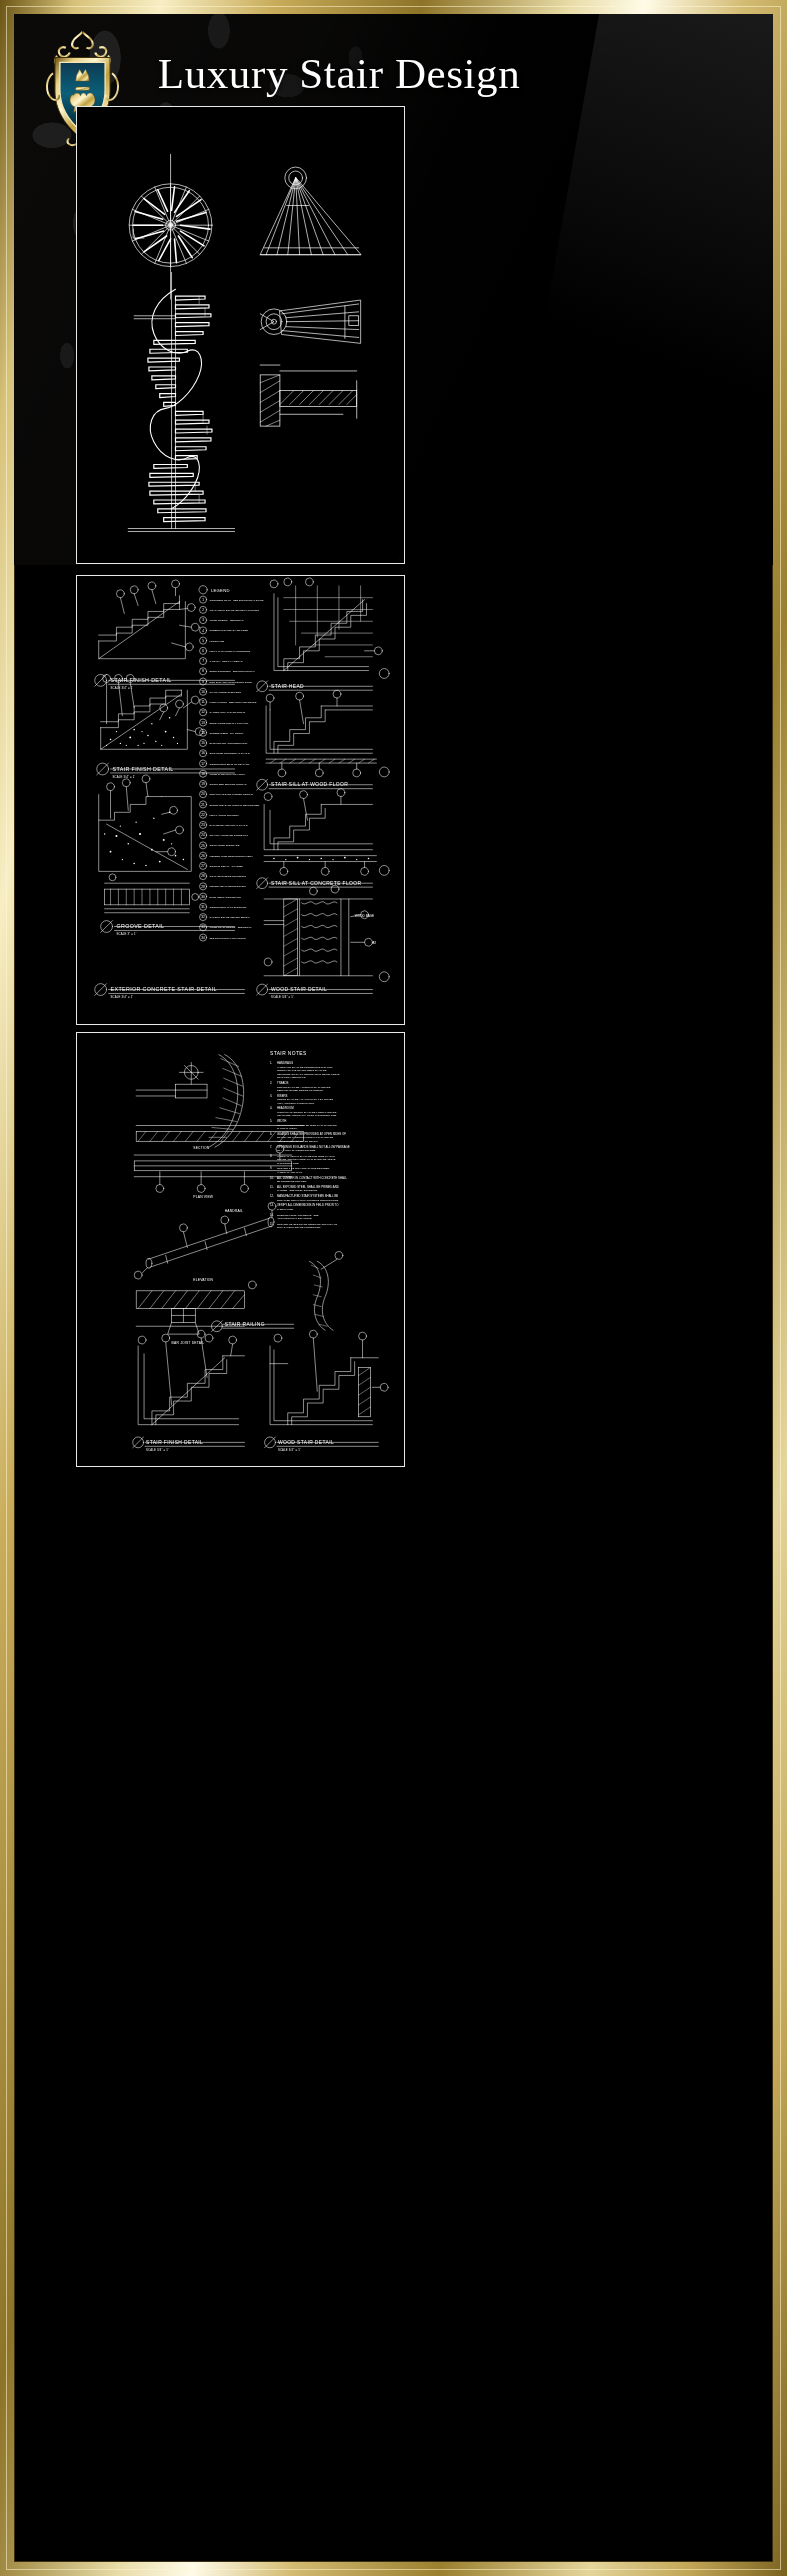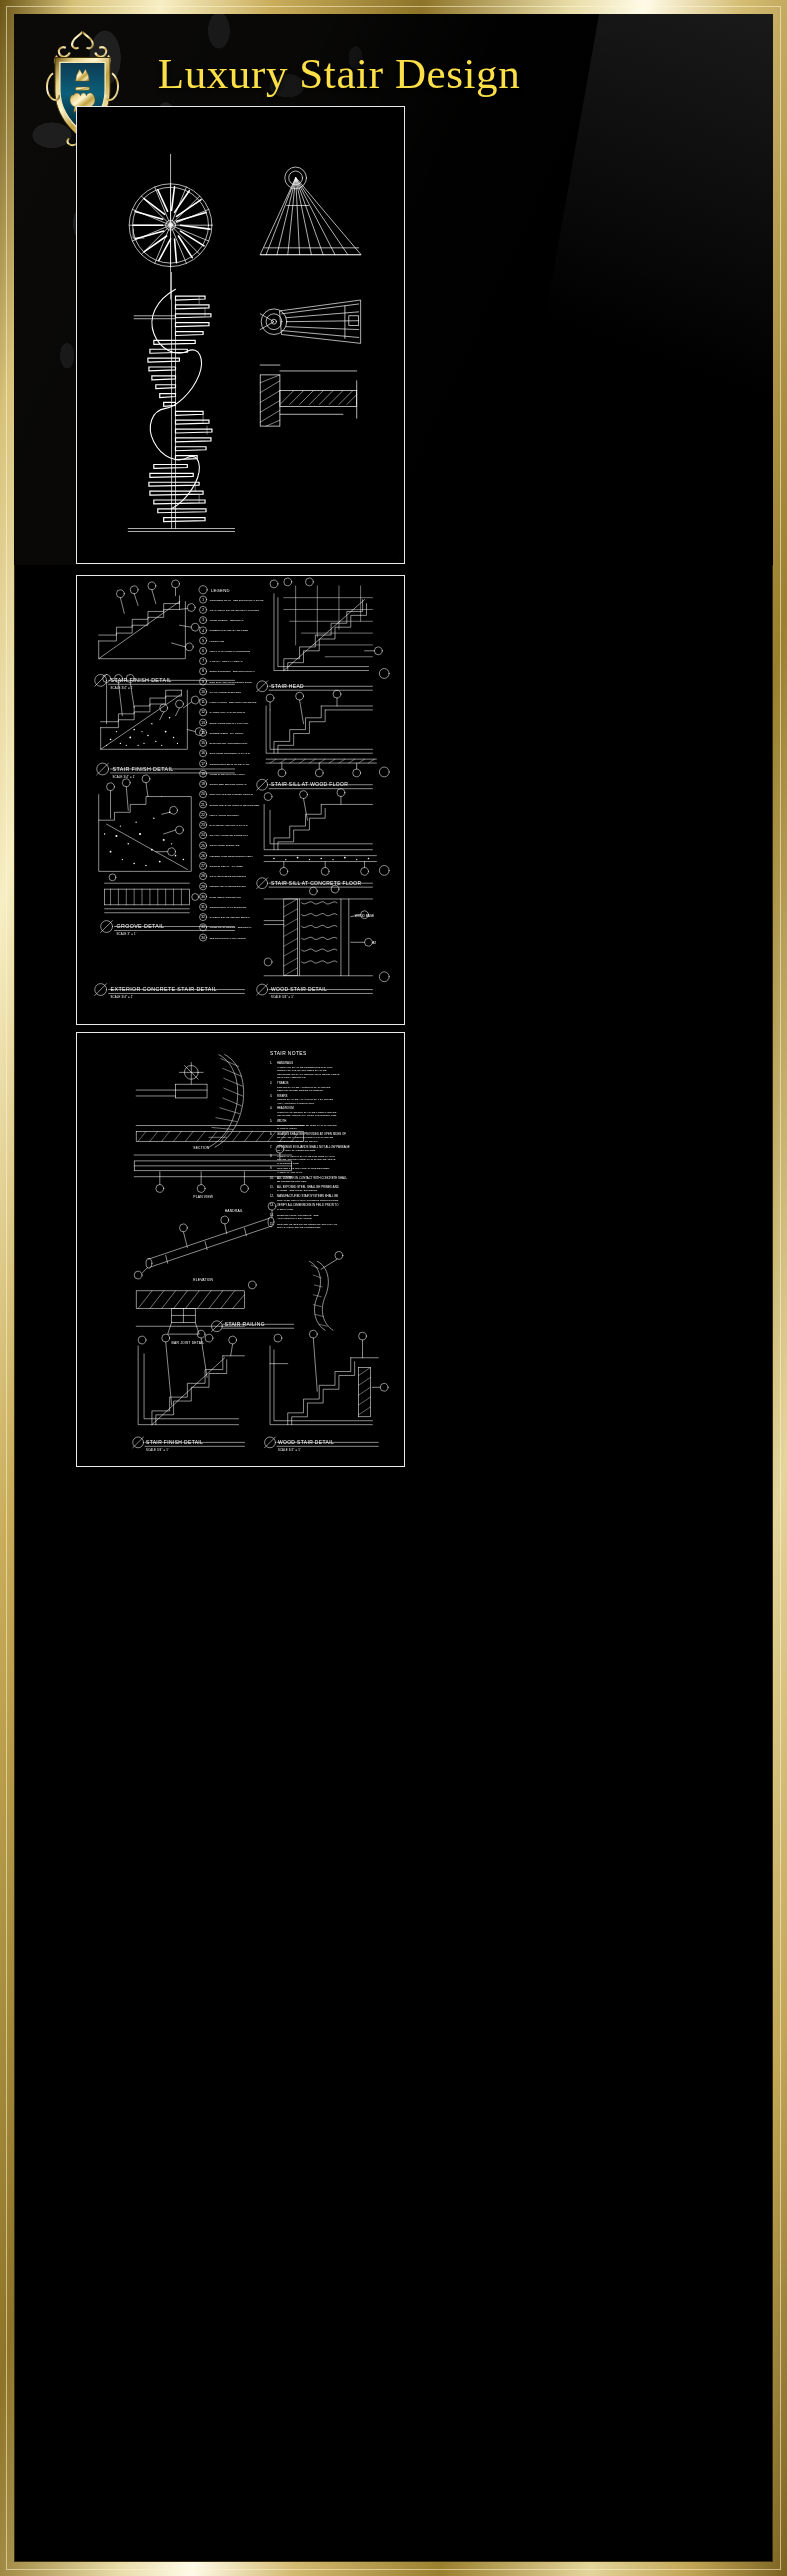--- a/index.html
+++ b/index.html
@@ -67,21 +67,21 @@
     background:linear-gradient(200deg,rgba(255,255,255,.10) 0%,rgba(255,255,255,.045) 42%,
       rgba(255,255,255,0) 70%);
     clip-path:polygon(32% 0,100% 0,100% 100%,0 100%);
   }
 
   
   .header{position:absolute;left:0;top:0;width:100%;height:182px;}
   .crest{position:absolute;left:25.6px;top:13.8px;width:87px;height:120px;}
   .title{
     position:absolute;left:144px;top:35px;
-    color:#fde047;
+    color:#ffffff;
     font-family:"Liberation Serif","DejaVu Serif",serif;
     font-size:43px;font-weight:400;letter-spacing:0.6px;
     text-shadow:0 1px 4.9px rgba(0,0,0,.9);
     white-space:nowrap;
   }
 
   
   .sheet{
     position:absolute;background:#000;
     border:1px solid #e9e9e9;

